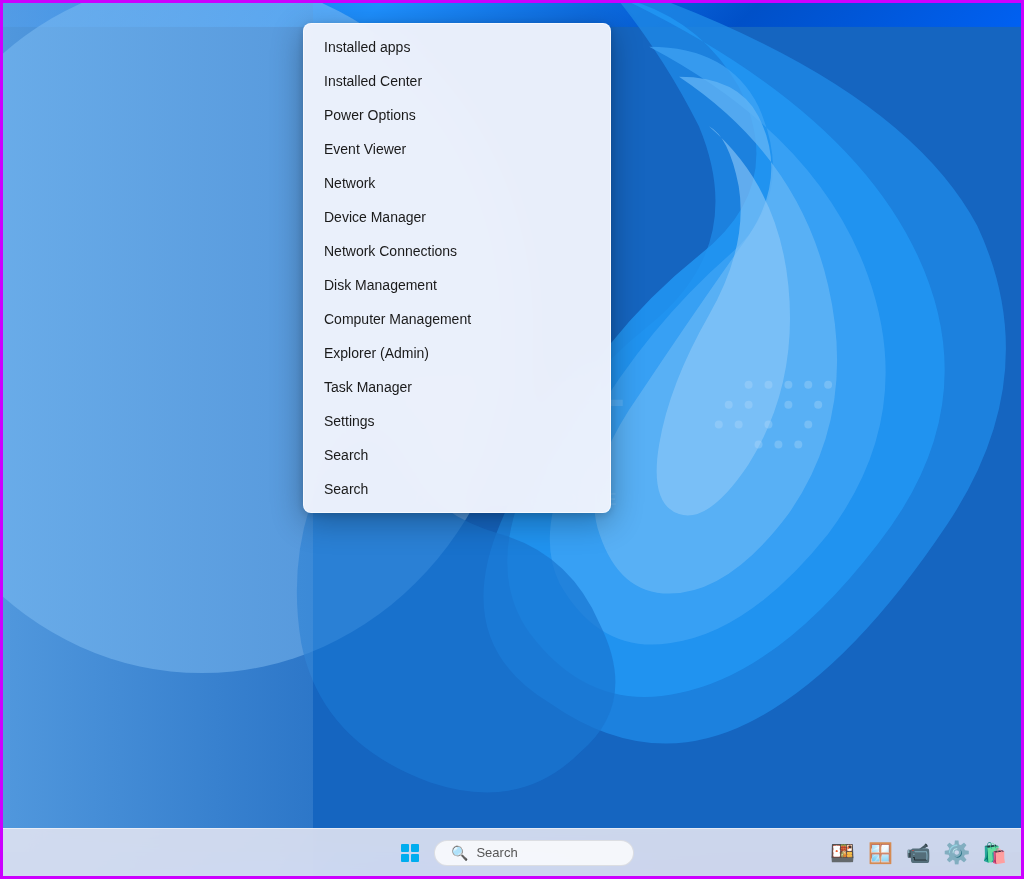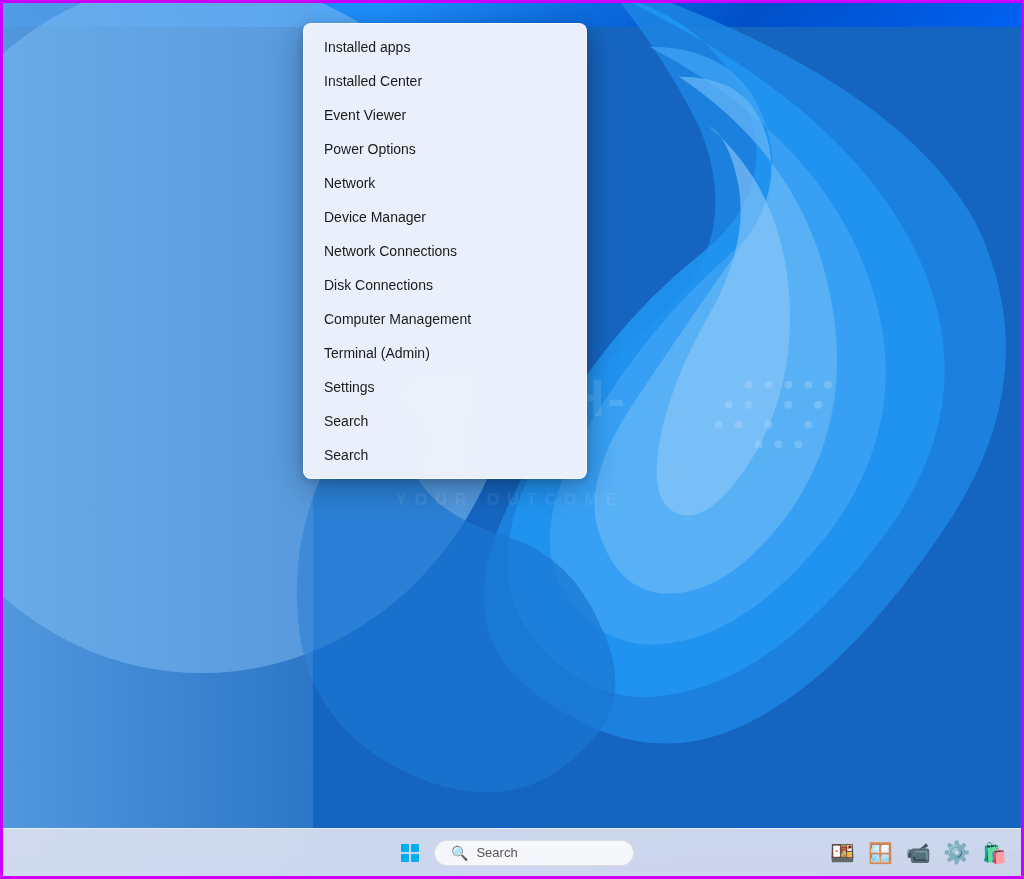--- a/index.html
+++ b/index.html
@@ -33,21 +33,21 @@
       white-space: nowrap;
       pointer-events: none;
       z-index: 1;
     }
 
     
     #context-menu {
       position: absolute;
       top: 20px;
       left: 300px;
-      width: 284px;
+      width: 308px;
       background: rgba(240, 243, 252, 0.97);
       backdrop-filter: blur(20px);
       border-radius: 8px;
       box-shadow: 0 8px 32px rgba(0,0,0,0.3), 0 2px 8px rgba(0,0,0,0.15);
       z-index: 100;
       padding: 6px 0;
       border: 1px solid rgba(255,255,255,0.6);
     }
 
     .menu-item {
@@ -243,42 +243,45 @@
 
   <div id="context-menu">
 
   <div class="menu-item">
         <span>Installed apps</span>
       </div>
       <div class="menu-item">
         <span>Installed Center</span>
       </div>
       <div class="menu-item">
+        <span>Power Options</span>
+      </div>
+      <div class="menu-item">
         <span>Event Viewer</span>
       </div>
       <div class="menu-item">
-        <span>Power Options</span>
-      </div>
-      <div class="menu-item">
         <span>Network</span>
       </div>
       <div class="menu-item">
         <span>Device Manager</span>
       </div>
       <div class="menu-item">
         <span>Network Connections</span>
       </div>
       <div class="menu-item">
-        <span>Disk Connections</span>
+        <span>Disk Management</span>
       </div>
       <div class="menu-item">
         <span>Computer Management</span>
       </div>
       <div class="menu-item">
-        <span>Terminal (Admin)</span>
+        <span>Explorer (Admin)</span>
+      </div>
+      <div class="menu-item">
+        <span>Task Manager</span>
       </div>
       <div class="menu-item">
         <span>Settings</span>
       </div>
       <div class="menu-item">
         <span>Search</span>
       </div>
       <div class="menu-item">
         <span>Search</span>
       </div>

